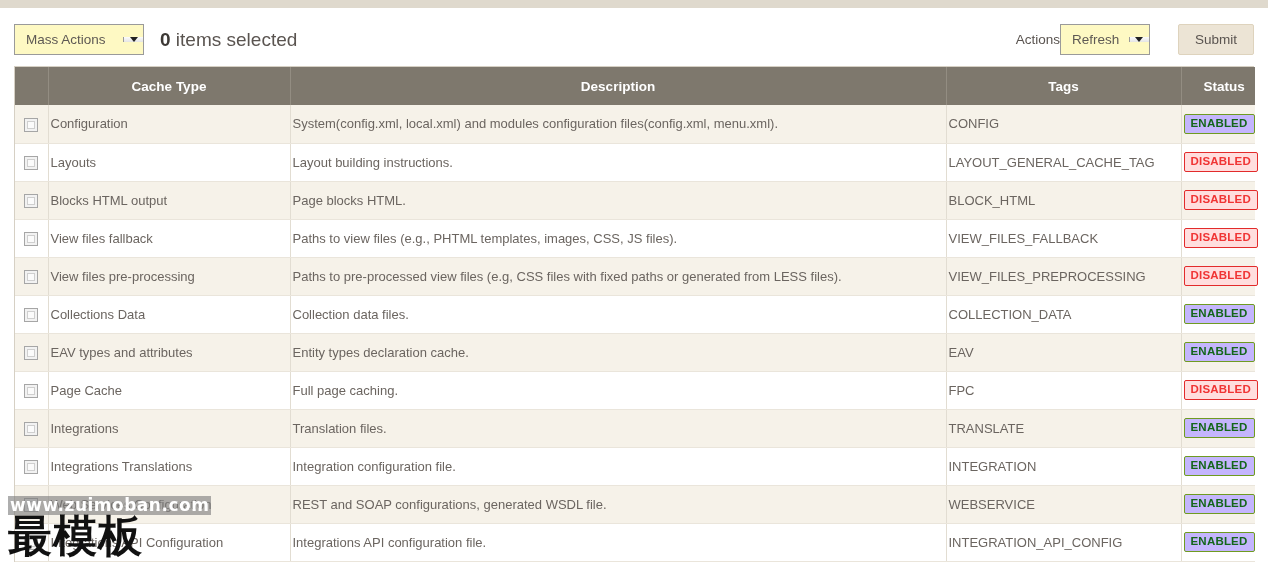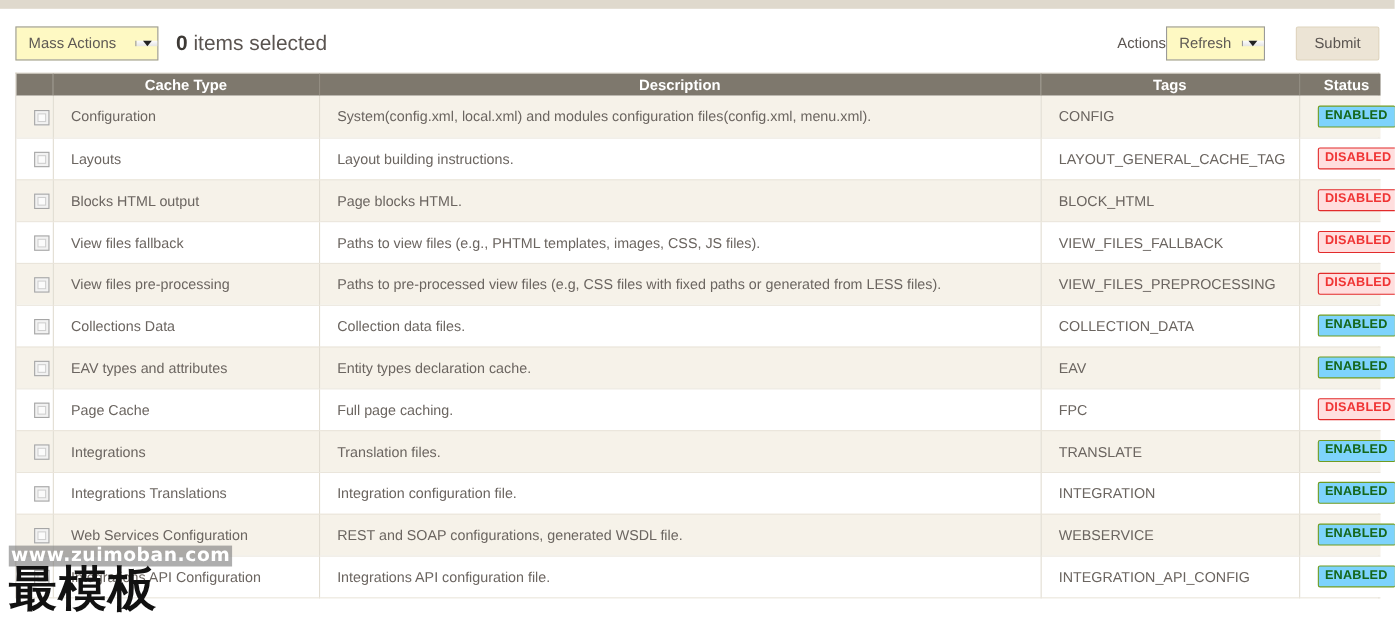--- a/index.html
+++ b/index.html
@@ -112,31 +112,31 @@
   table#cache-grid {
     border-collapse: collapse;
     width: 100%;
     table-layout: fixed;
   }
   table#cache-grid thead th {
     background: #7e786d;
     color: #ffffff;
     font-weight: bold;
     font-size: 13.5px;
-    height: 20px;
+    height: 38px;
     padding: 0 22px;
     text-align: center;
     border-right: 1px solid #938d82;
     white-space: nowrap;
   }
   table#cache-grid thead th:last-child { border-right: none; }
 
   table#cache-grid td {
     height: 38px;
-    padding: 0 16px;
+    padding: 0 2px;
     border-right: 1px solid #e2ddd2;
     border-bottom: 1px solid #eae5db;
     font-size: 13px;
     color: #6b6560;
     vertical-align: middle;
   }
   table#cache-grid td:last-child { border-right: none; }
   table#cache-grid tbody tr.odd td { background: #f6f2e9; }
   table#cache-grid tbody tr.even td { background: #ffffff; }
 
@@ -171,21 +171,21 @@
   .badge {
     display: inline-block;
     font-size: 11.5px;
     font-weight: bold;
     letter-spacing: 0.2px;
     padding: 2px 6px 3px;
     border-radius: 2px;
     line-height: 1.1;
   }
   .badge.enabled {
-    background: #7dd3fc;
+    background: #c4b5fd;
     border: 1px solid #6f9b21;
     color: #14661a;
   }
   .badge.disabled {
     background: #ffdede;
     border: 1px solid #e22b2b;
     color: #f03434;
   }
 
   

